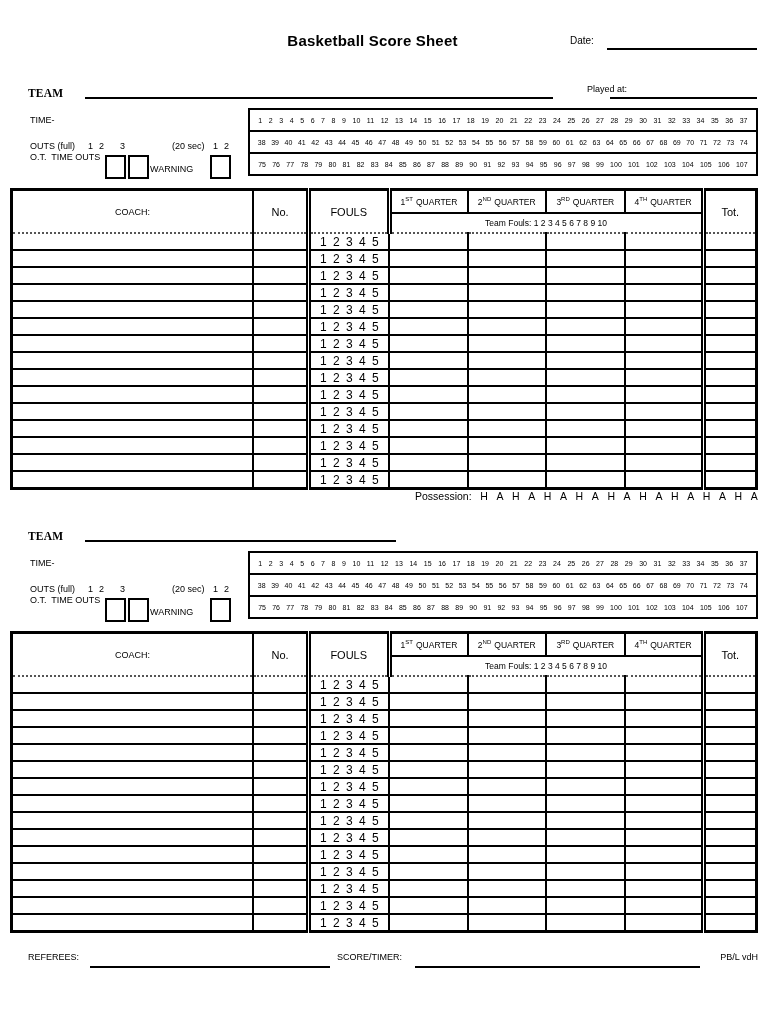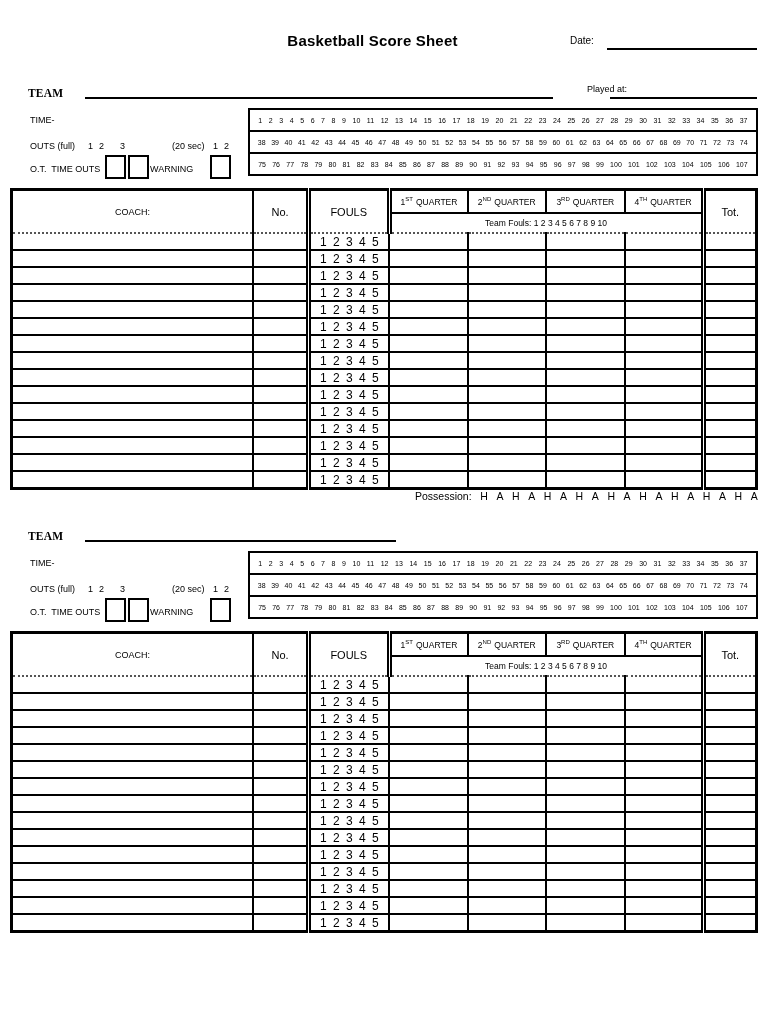--- a/index.html
+++ b/index.html
@@ -23,21 +23,21 @@
   .pa-line{position:absolute;left:582px;right:1px;top:14px;height:2px;background:#000;}
   
   .controls{position:absolute;top:25px;left:28px;right:12px;height:84px;}
   .timeouts{position:absolute;left:0;top:0;width:220px;height:84px;font-size:9px;}
   .to-abs{position:absolute;white-space:pre;}
   .t-line1{left:2px;top:7px;}
   .t-outs{left:2px;top:33px;}
   .t-f1{left:60px;top:33px;}.t-f2{left:71px;top:33px;}.t-f3{left:92px;top:33px;}
   .t-20{left:120px;top:33px;padding-left:24px;}
   .t-s1{left:185px;top:33px;}.t-s2{left:196px;top:33px;}
-  .t-ot{left:2px;top:56px;}
+  .t-ot{left:2px;top:44px;}
   .t-warn{left:122px;top:56px;}
   .to-box{position:absolute;top:47px;width:17px;height:20px;border:2px solid #000;background:#fff;}
   .t-b1{left:77px;}.t-b2{left:100px;}.t-b3{left:182px;}
   .grid{position:absolute;left:220px;right:0;top:0;}
   .grid-row{height:20px;border:2px solid #000;display:flex;align-items:center;
             justify-content:space-around;padding:0 5px;font-size:7px;background:#fff;}
   .grid-row + .grid-row{margin-top:-2px;}
   .score-num{display:inline-block;text-align:center;}
   
   .score-table{position:absolute;top:105px;left:10px;border-collapse:collapse;
@@ -745,13 +745,20 @@
               <td class="c-q"></td>
               <td class="c-q"></td>
               <td class="c-tot"></td>
             </tr>
           </tbody>
     </table>
 
   </div>
 </div>
 
+  <div class="footer">
+    <span class="f-ref">REFEREES:</span>
+    <span class="f-refline"></span>
+    <span class="f-score">SCORE/TIMER:</span>
+    <span class="f-scoreline"></span>
+    <span class="f-credit">PB/L vdH</span>
+  </div>
 </div>
 
 </body></html>

